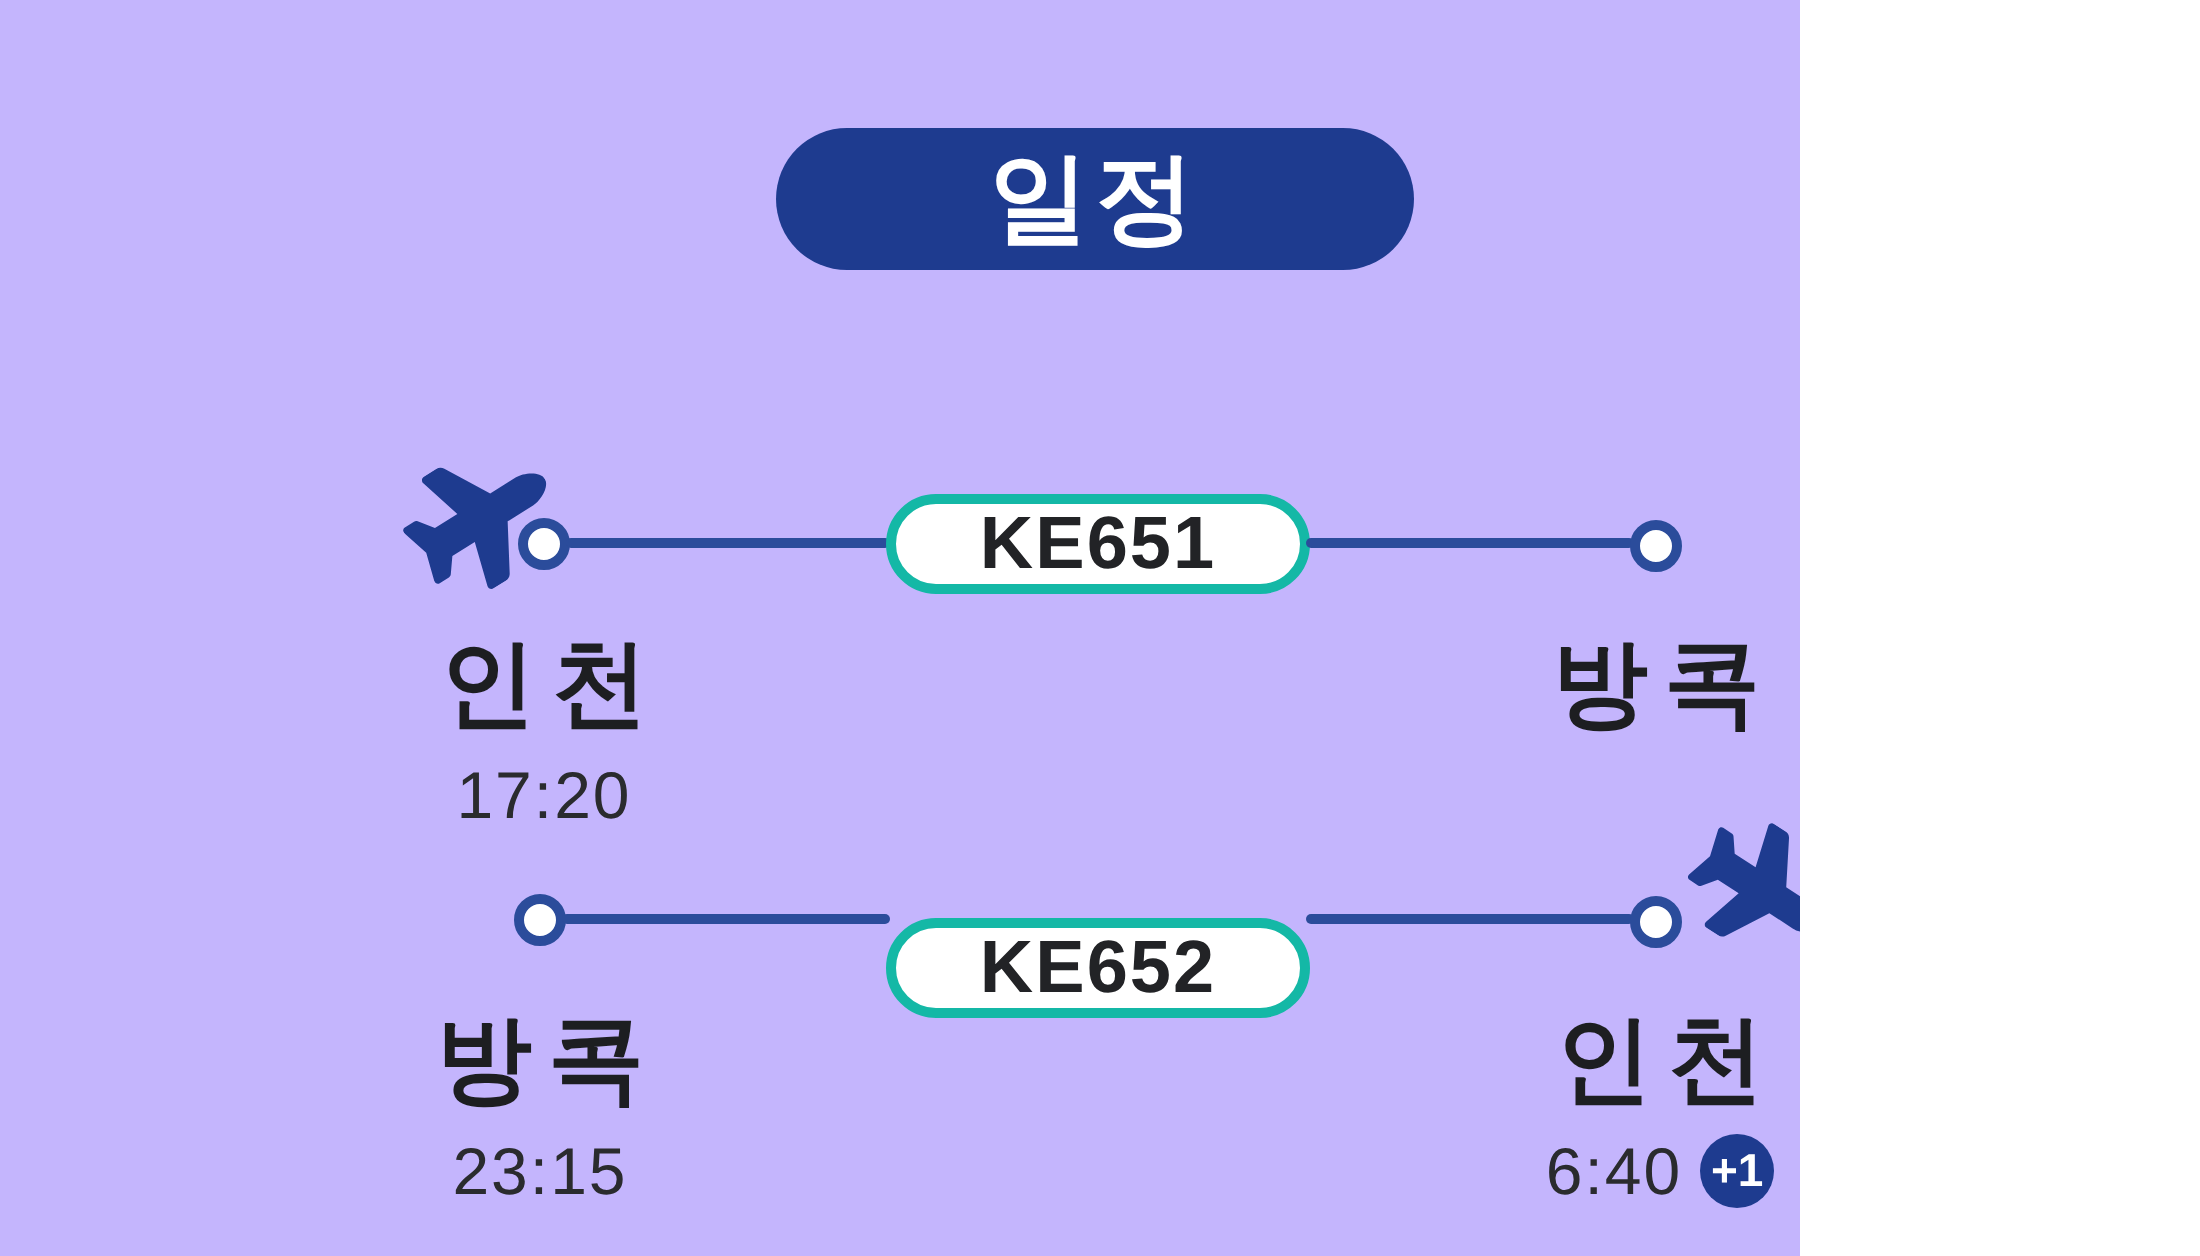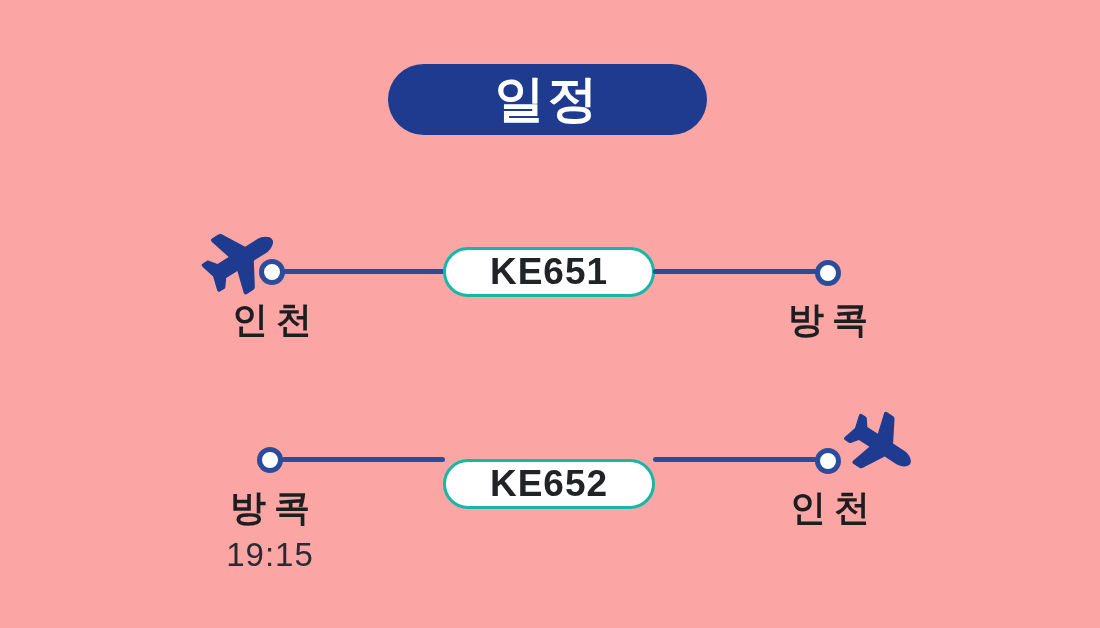--- a/index.html
+++ b/index.html
@@ -1,20 +1,20 @@
 <!DOCTYPE html>
 <html><head>
 <meta charset="utf-8">
 <style>
   html, body { margin: 0; padding: 0; }
   .canvas {
     position: relative;
-    width: 1100px;
+    width: 900px;
     height: 628px;
-    background: #fca5a5;
+    background: #c4b5fd;
     overflow: hidden;
     font-family: "Liberation Sans", "DejaVu Sans", sans-serif;
   }
 
   
   .title-pill {
     position: absolute;
     left: 388px; top: 64px;
     width: 319px; height: 71px;
     background: #1e3b8f;
@@ -45,44 +45,45 @@
     background: #2b4c9b;
     border-radius: 3px;
   }
 
   
   .flight-pill {
     position: absolute;
     width: 212px; height: 50px;
     box-sizing: border-box;
     background: #ffffff;
-    border: 3px solid #14b8a6;
+    border: 5px solid #14b8a6;
     border-radius: 27px;
     display: flex; align-items: center; justify-content: center;
   }
   .flight-pill .flight-no {
     font-size: 37px;
     font-weight: bold;
     color: #222326;
     letter-spacing: 1px;
   }
 
   
   .stop {
     position: absolute;
     width: 206px;
     text-align: center;
   }
   .stop .city {
-    font-size: 36px;
+    font-size: 48px;
     font-weight: bold;
     color: #1d1e21;
     letter-spacing: 8px;
     text-indent: 8px;
     line-height: 1.2;
+    margin-top: 16px;
   }
   .stop .time-row {
     margin-top: 6px;
     display: flex;
     align-items: center;
     justify-content: center;
     gap: 9px;
   }
   .stop .time {
     font-size: 33px;
@@ -124,20 +125,23 @@
     <div class="node" style="left:259px; top:259px;"></div>
     <div class="connector" style="left:283px; top:269px; width:162px;"></div>
     <div class="flight-pill" style="left:443px; top:247px;">
       <span class="flight-no">KE651</span>
     </div>
     <div class="connector" style="left:653px; top:269px; width:164px;"></div>
     <div class="node" style="left:815px; top:260px;"></div>
 
     <div class="stop" style="left:169px; top:298px;">
       <div class="city">인천</div>
+      <div class="time-row">
+        <span class="time">17:20</span>
+      </div>
     </div>
     <div class="stop" style="left:725px; top:298px;">
       <div class="city">방콕</div>
     </div>
   </div>
 
   <div>
     <div class="node" style="left:257px; top:447px;"></div>
     <div class="connector" style="left:281px; top:457px; width:164px;"></div>
     <div class="flight-pill" style="left:443px; top:459px;">
@@ -146,21 +150,25 @@
     <div class="connector" style="left:653px; top:457px; width:164px;"></div>
     <div class="node" style="left:815px; top:448px;"></div>
 
     <svg class="plane landing" viewBox="0 0 576 512" aria-hidden="true">
       <path d="M482.3 192c34.2 0 93.7 29 93.7 64c0 36-59.5 64-93.7 64l-116.6 0L265.2 495.9c-5.7 10-16.3 16.1-27.8 16.1l-56.2 0c-10.6 0-18.3-10.2-15.4-20.4l49-171.6L112 320 68.8 377.6c-3 4-7.8 6.4-12.8 6.4l-42 0c-7.8 0-14-6.3-14-14c0-1.3 .2-2.6 .5-3.9L32 256 .5 145.9c-.4-1.3-.5-2.6-.5-3.9c0-7.8 6.3-14 14-14l42 0c5 0 9.8 2.4 12.8 6.4L112 192l102.9 0-49-171.6C162.9 10.2 170.6 0 181.2 0l56.2 0c11.5 0 22.1 6.1 27.8 16.1L365.7 192l116.6 0z"></path>
     </svg>
 
     <div class="stop" style="left:167px; top:486px;">
       <div class="city">방콕</div>
       <div class="time-row">
-        <span class="time">19:15</span>
+        <span class="time">23:15</span>
       </div>
     </div>
     <div class="stop" style="left:727px; top:486px;">
       <div class="city">인천</div>
+      <div class="time-row">
+        <span class="time">6:40</span>
+        <span class="badge">+1</span>
+      </div>
     </div>
   </div>
 
 </div>
 
 </body></html>

